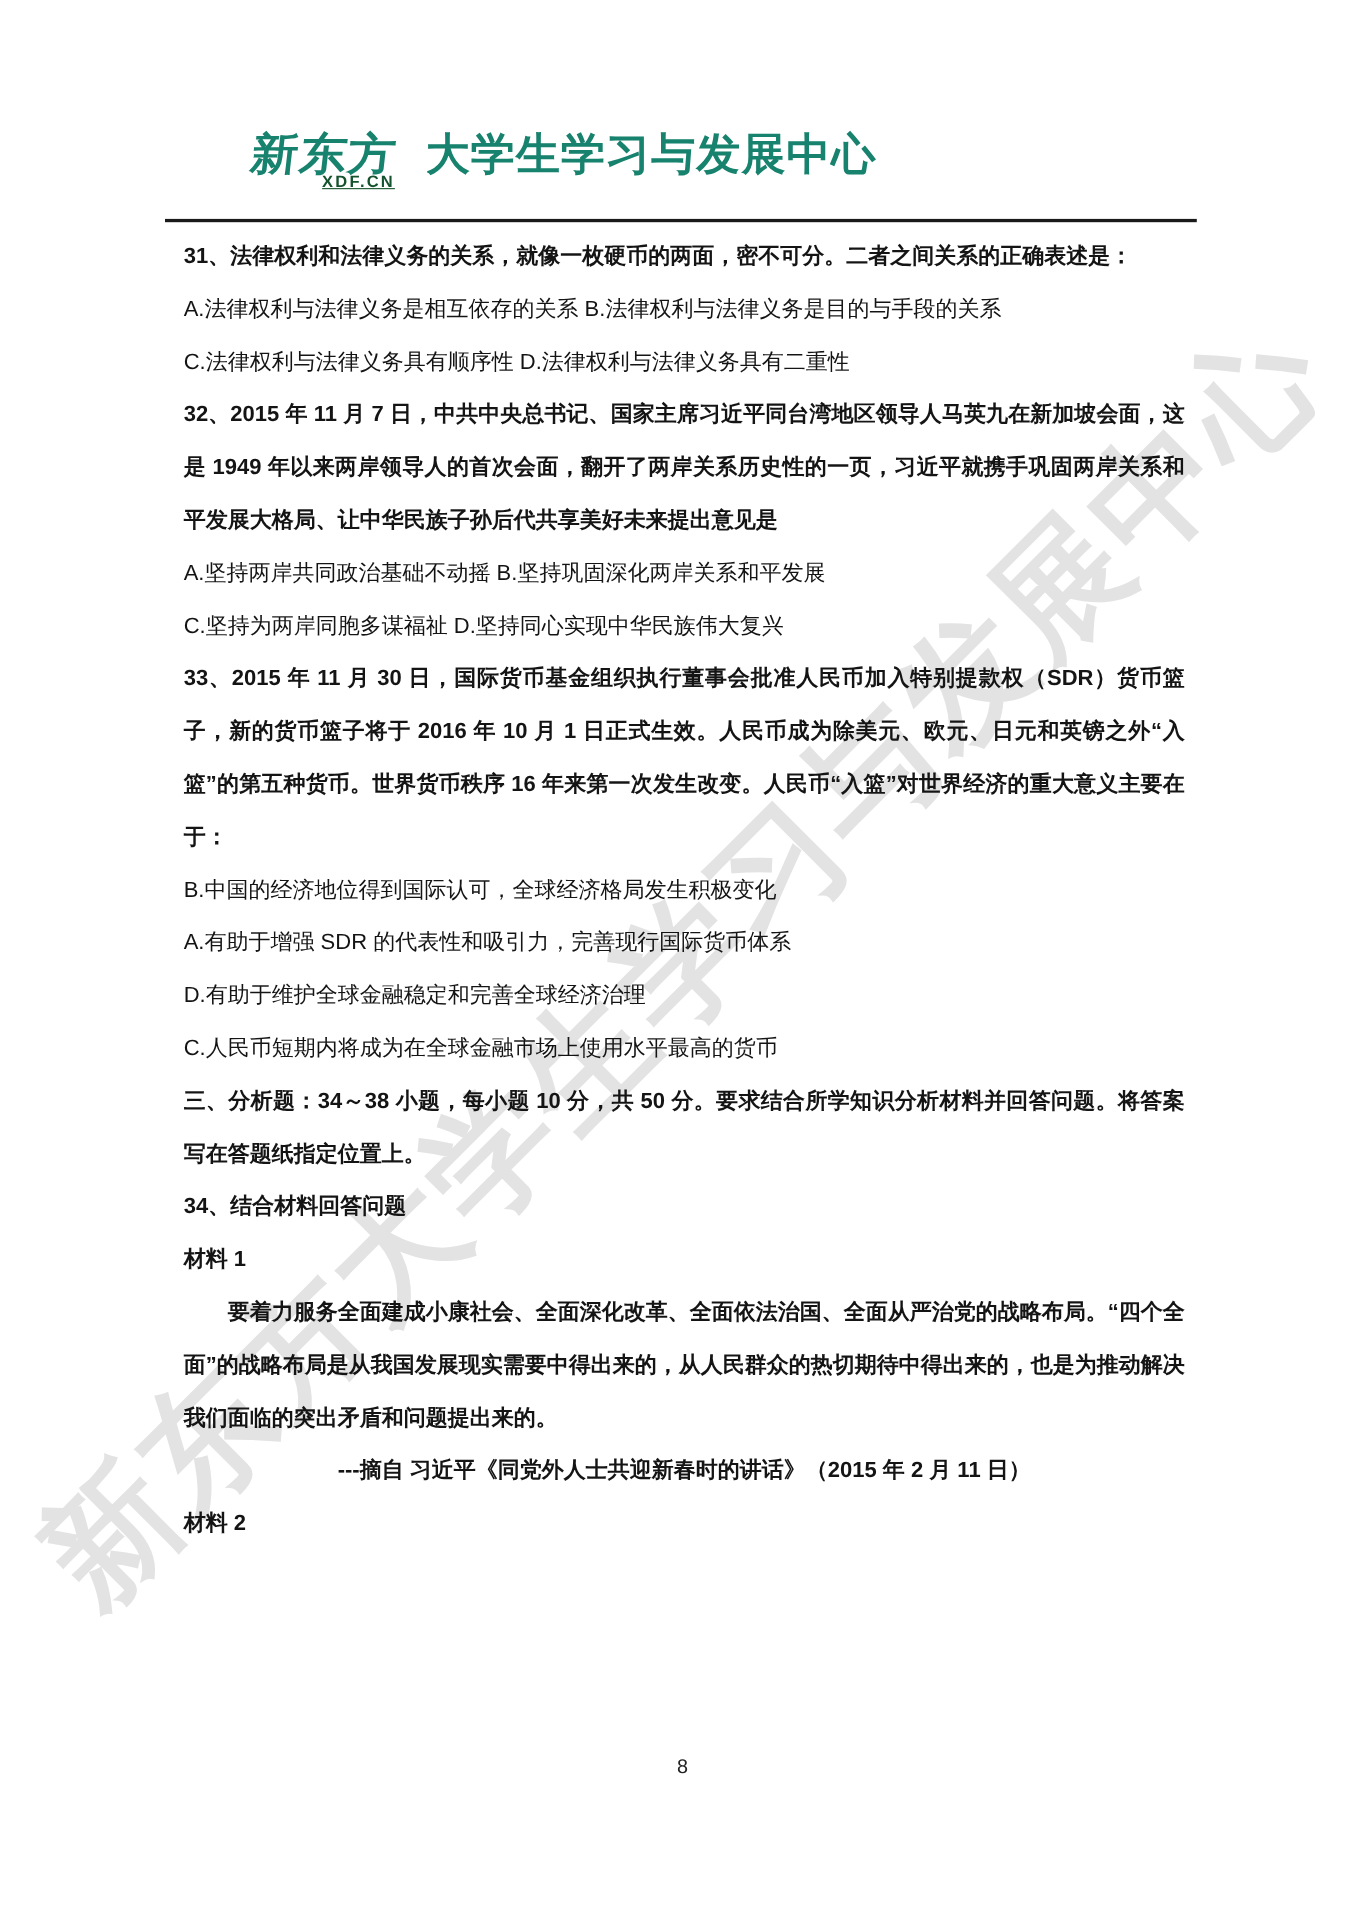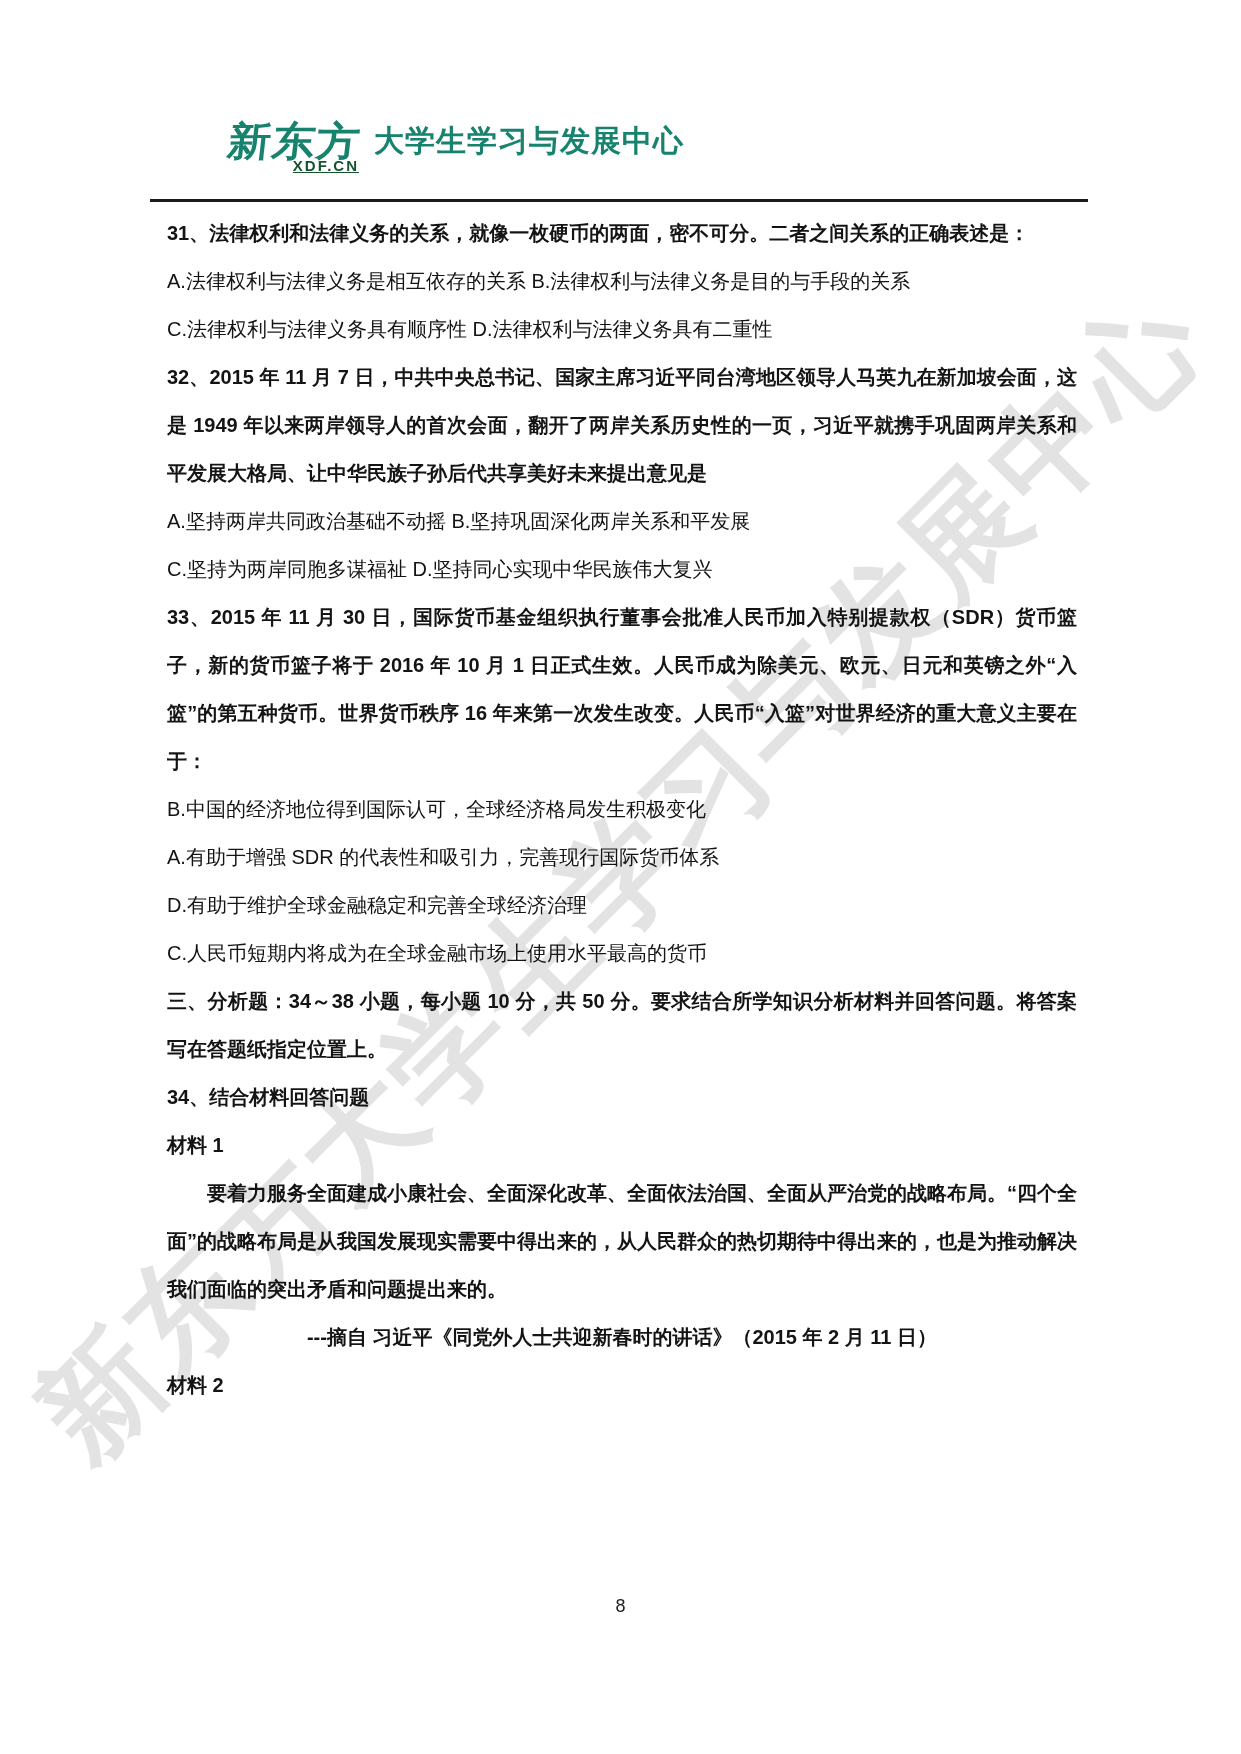--- a/index.html
+++ b/index.html
@@ -54,22 +54,22 @@
   .logo-sub {
     position: absolute;
     right: -2px;
     bottom: -12px;
     font-size: 15px;
     font-weight: 800;
     letter-spacing: 2px;
     line-height: 1;
   }
   .header-title {
-    margin-left: 17px;
-    font-size: 30px;
+    margin-left: 30px;
+    font-size: 40px;
     font-weight: 800;
     letter-spacing: 1px;
     line-height: 1;
   }
 
   
   .header-rule {
     position: absolute;
     left: 150px;
     top: 199px;

